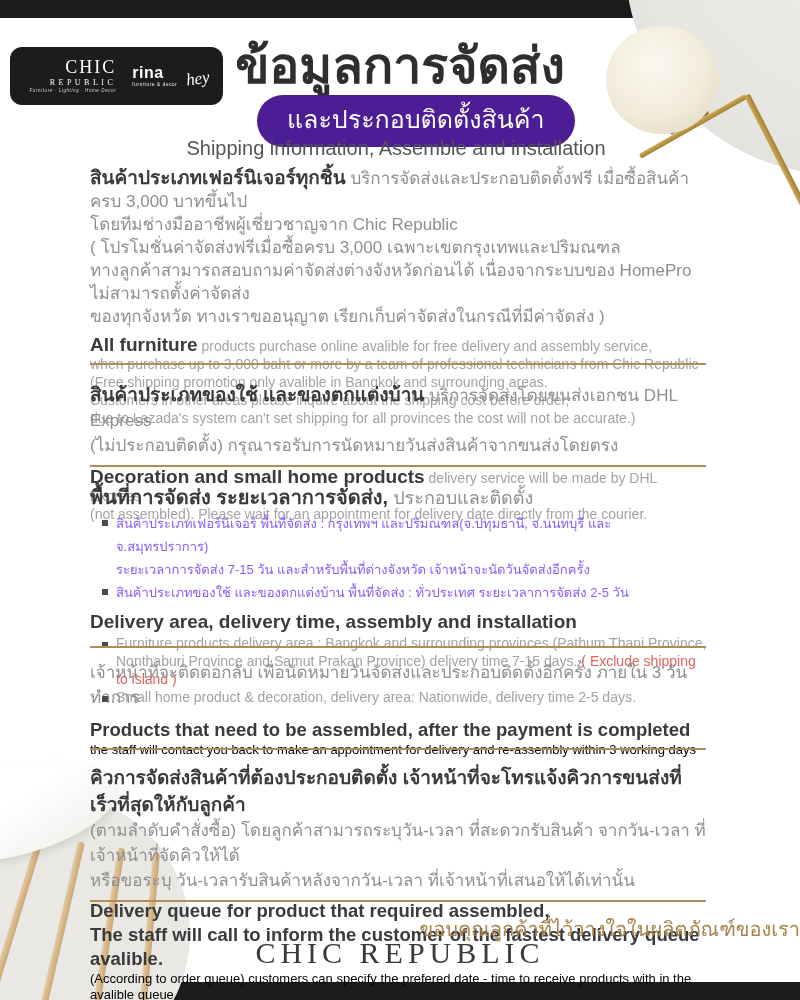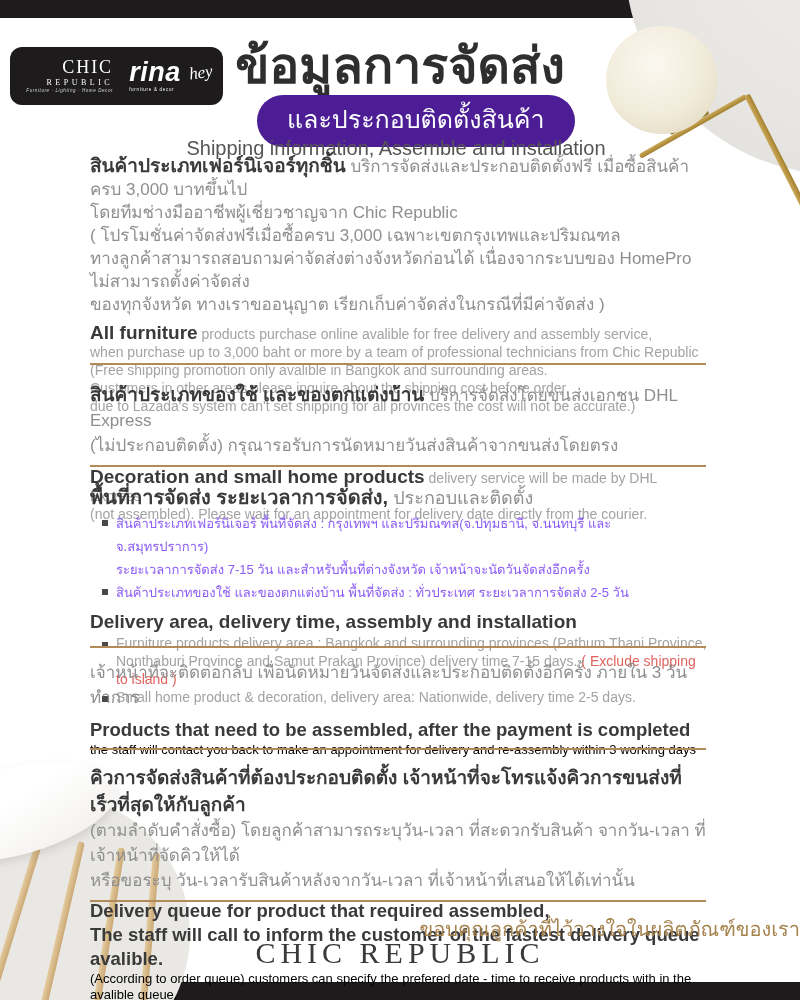--- a/index.html
+++ b/index.html
@@ -36,21 +36,21 @@
     box-shadow:0 4px 8px rgba(0,0,0,0.10);}
 
   
   .logo-box{position:absolute;left:10px;top:47px;width:213px;height:58px;background:#1d1b1b;border-radius:12px;z-index:4;
     display:flex;align-items:center;justify-content:center;gap:16px;color:#fff;}
   .logo-chic{text-align:right;line-height:1.1;}
   .logo-chic .chic{font-family:"Liberation Serif",serif;font-size:18px;letter-spacing:2px;}
   .logo-chic .republic{font-family:"Liberation Serif",serif;font-size:8px;letter-spacing:3.5px;margin-top:1px;}
   .logo-chic .tagline{font-size:4.5px;letter-spacing:0.6px;color:#d8d8d8;font-style:italic;margin-top:2px;}
   .logo-rina{position:relative;text-align:left;line-height:1;padding-right:26px;}
-  .logo-rina .rina{font-weight:bold;font-size:27px;letter-spacing:0.5px;font-style:italic;}
+  .logo-rina .rina{font-weight:bold;font-size:16px;letter-spacing:0.5px;}
   .logo-rina .rina-sub{font-size:4.5px;letter-spacing:0.7px;margin-top:2px;}
   .logo-rina .rina-script{position:absolute;right:-6px;top:5px;font-family:"Liberation Serif",serif;font-style:italic;font-size:17px;transform:rotate(-8deg);}
 
   .title-thai{position:absolute;top:26px;left:0;right:0;text-align:center;font-size:50px;font-weight:bold;color:#2e2e2e;z-index:4;}
   .pill{position:absolute;top:95px;left:257px;background:#4c1d95;color:#ffffff;font-size:25px;
     padding:4px 30px 8px;border-radius:26px;z-index:4;}
   .subtitle{position:absolute;top:137px;left:0;right:8px;text-align:center;font-size:20px;color:#555555;z-index:4;}
 
   
   .sec{position:absolute;left:90px;width:617px;z-index:4;}
@@ -114,21 +114,21 @@
       <div class="rina">rina</div>
       <div class="rina-sub">furniture &amp; decor</div>
       <div class="rina-script">hey</div>
     </div>
   </div>
 
   <div class="title-thai">ข้อมูลการจัดส่ง</div>
   <div class="pill">และประกอบติดตั้งสินค้า</div>
   <div class="subtitle">Shipping information, Assemble and installation</div>
 
-  <div class="sec" style="top:154px;">
+  <div class="sec" style="top:166px;">
     <div class="th-body">
       <span class="th-lead">สินค้าประเภทเฟอร์นิเจอร์ทุกชิ้น</span><span> บริการจัดส่งและประกอบติดตั้งฟรี เมื่อซื้อสินค้าครบ 3,000 บาทขึ้นไป</span>
       <div>โดยทีมช่างมืออาชีพผู้เชี่ยวชาญจาก Chic Republic</div>
       <div>( โปรโมชั่นค่าจัดส่งฟรีเมื่อซื้อครบ 3,000 เฉพาะเขตกรุงเทพและปริมณฑล</div>
       <div>ทางลูกค้าสามารถสอบถามค่าจัดส่งต่างจังหวัดก่อนได้ เนื่องจากระบบของ HomePro ไม่สามารถตั้งค่าจัดส่ง</div>
       <div>ของทุกจังหวัด ทางเราขออนุญาต เรียกเก็บค่าจัดส่งในกรณีที่มีค่าจัดส่ง )</div>
     </div>
     <div class="en-body gap8">
       <span class="en-lead">All furniture</span><span> products purchase online avalible for free delivery and assembly service,</span>
       <div>when purchase up to 3,000 baht or more by a team of professional technicians from Chic Republic</div>

